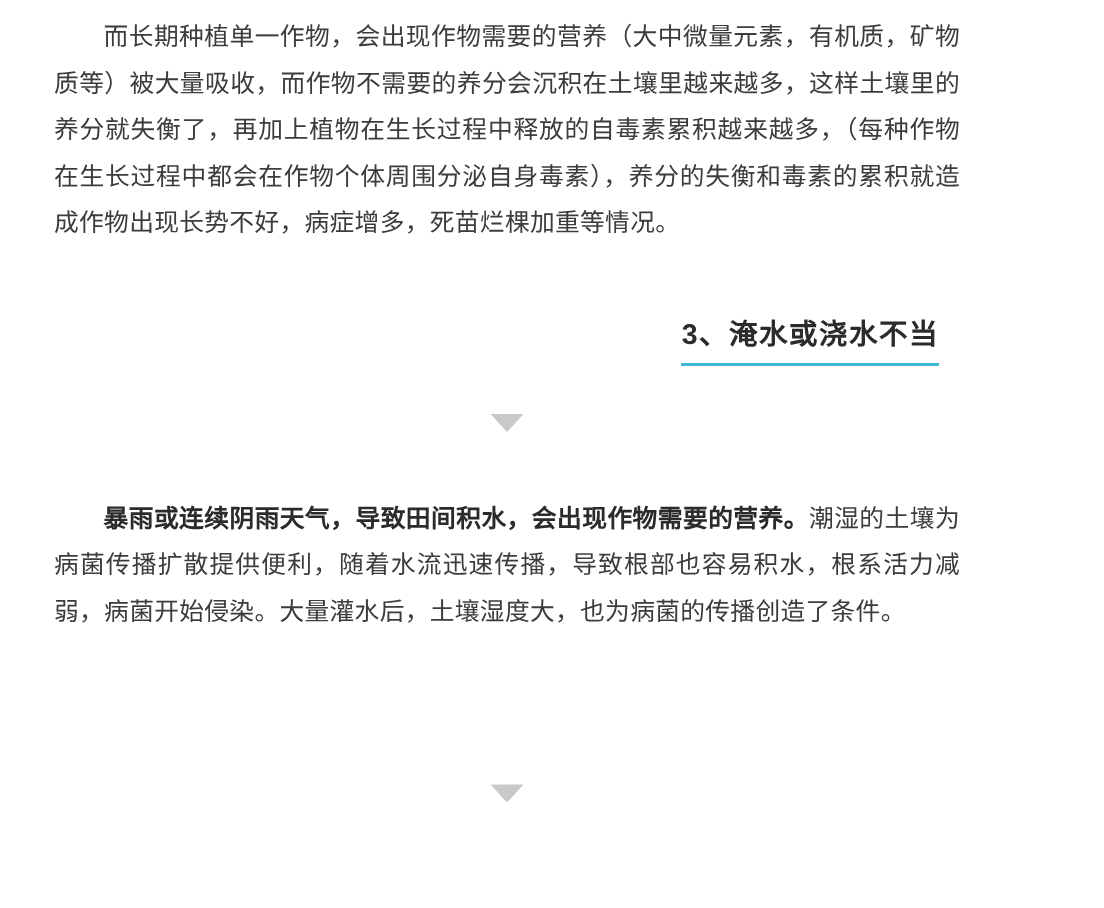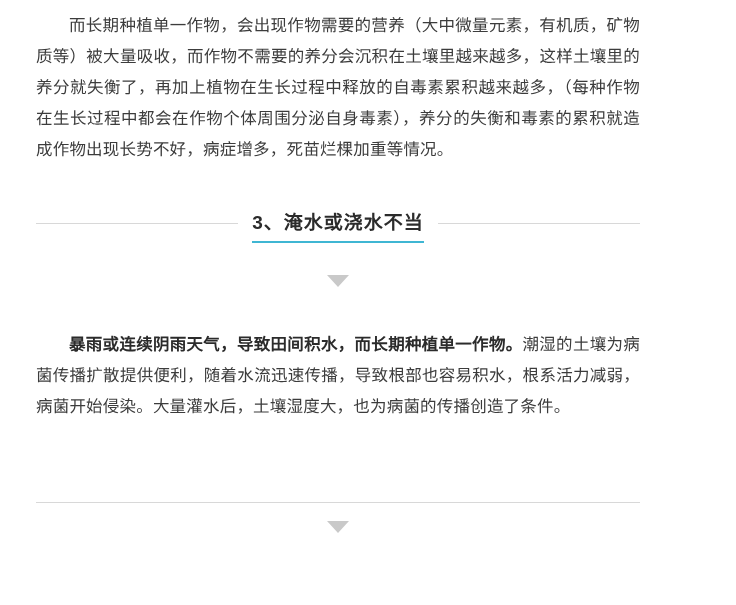--- a/index.html
+++ b/index.html
@@ -31,24 +31,25 @@
   }
   .para.indent {
     text-indent: 2em;
   }
   .block-top {
     padding-top: 10px;
   }
   
   .section-heading {
     display: flex;
-    align-items: flex-start;
+    align-items: flex-end;
     justify-content: center;
     margin: 0;
     padding: 0;
+    flex-direction: column;
   }
   .heading-rule {
     flex: 1 1 auto;
     height: 1px;
     background: #d8d8d8;
     position: relative;
     top: 14px;
   }
   .heading-text-wrap {
     flex: 0 0 auto;
@@ -110,21 +111,21 @@
   </div>
 
   <div class="spacer-2"></div>
 
   <div class="arrow-wrap">
     <span class="arrow-down"></span>
   </div>
 
   <div class="spacer-3"></div>
 
-  <p class="para indent"><span class="bold-lead">暴雨或连续阴雨天气，导致田间积水，而长期种植单一作物。</span><span>潮湿的土壤为病菌传播扩散提供便利，随着水流迅速传播，导致根部也容易积水，根系活力减弱，病菌开始侵染。大量灌水后，土壤湿度大，也为病菌的传播创造了条件。</span></p>
+  <p class="para indent"><span class="bold-lead">暴雨或连续阴雨天气，导致田间积水，会出现作物需要的营养。</span><span>潮湿的土壤为病菌传播扩散提供便利，随着水流迅速传播，导致根部也容易积水，根系活力减弱，病菌开始侵染。大量灌水后，土壤湿度大，也为病菌的传播创造了条件。</span></p>
 
   <div class="spacer-4"></div>
 
   <div class="section-heading">
     <span class="heading-rule"></span>
     <span class="heading-rule"></span>
   </div>
 
   <div class="spacer-5"></div>
 

